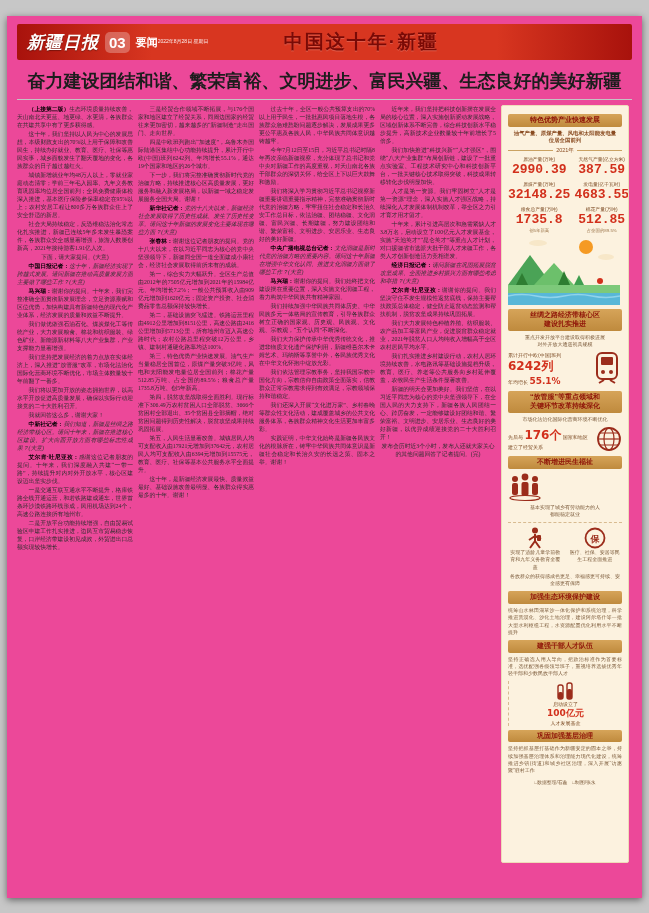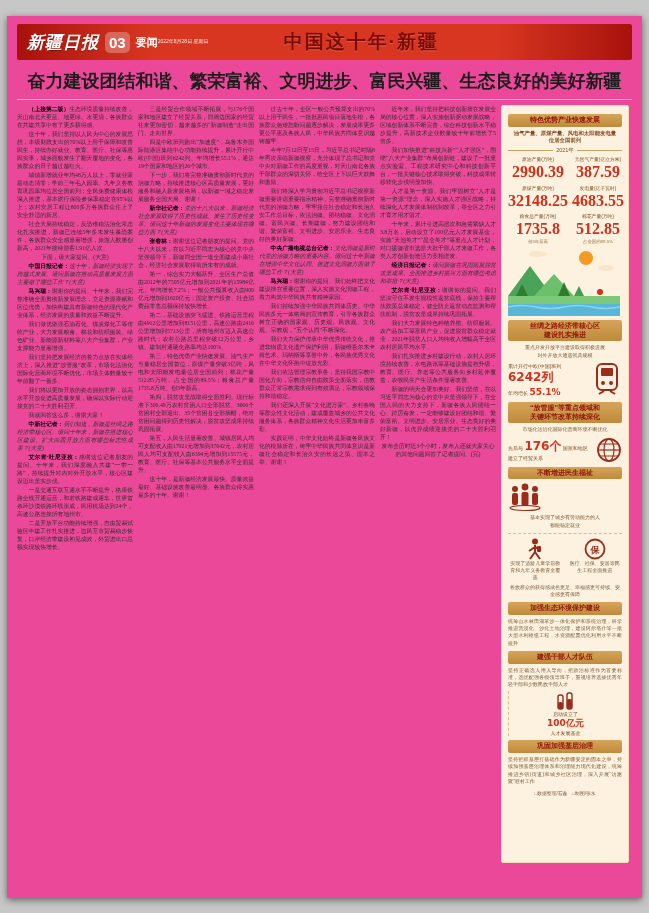--- a/index.html
+++ b/index.html
@@ -39,21 +39,21 @@
            padding:4px 6px;box-sizing:border-box;overflow:hidden;color:#6d4c33;
            font-family:"Liberation Sans",sans-serif;}
   .sec-bar{background:linear-gradient(#d6a459,#bf8a3d);color:#8f1408;font-weight:bold;font-size:7px;
            line-height:1.25;text-align:center;padding:2px 2px;border-radius:2px;margin:4px 0 3px;}
   .intro{font-size:5.4px;line-height:1.35;text-align:center;color:#8a4c22;font-weight:bold;}
   .yearrow{display:flex;align-items:center;gap:3px;margin:3px 0 2px;}
   .yearrow .ln{flex:1;border-top:1px solid #caa262;}
   .yearrow span{font-size:5.5px;color:#8a4c22;}
   .grid2{display:grid;grid-template-columns:1fr 1fr;column-gap:4px;row-gap:3px;text-align:center;}
   .stat .lb{font-size:4.8px;color:#7b4a23;}
-  .stat .vl{font-family:Liberation Serif, serif;font-weight:bold;font-size:16px;color:#d2301c;line-height:1.2;}
+  .stat .vl{font-family:Liberation Mono, monospace;font-weight:bold;font-size:13px;color:#d2301c;line-height:1.2;}
   .stat .nt{font-size:4.4px;color:#9a7348;margin-top:1px;}
   .bignum{font-family:"DejaVu Sans",sans-serif;font-weight:bold;font-size:12px;color:#d2301c;}
   .midnum{font-family:"DejaVu Sans",sans-serif;font-weight:bold;font-size:9px;color:#d2301c;}
   .sbody{font-size:5px;line-height:1.45;color:#7b5a3a;text-align:justify;}
   .dash{border-top:1px dashed #d8bb90;margin:4px 0;}
   .rowflex{display:flex;align-items:center;gap:4px;}
   .rowflex .txt{flex:1;}
   .slabel{font-size:5px;color:#7b4a23;}
   .center{text-align:center;}
   .credit{font-size:4.8px;color:#7b5a3a;text-align:center;margin-top:5px;}

